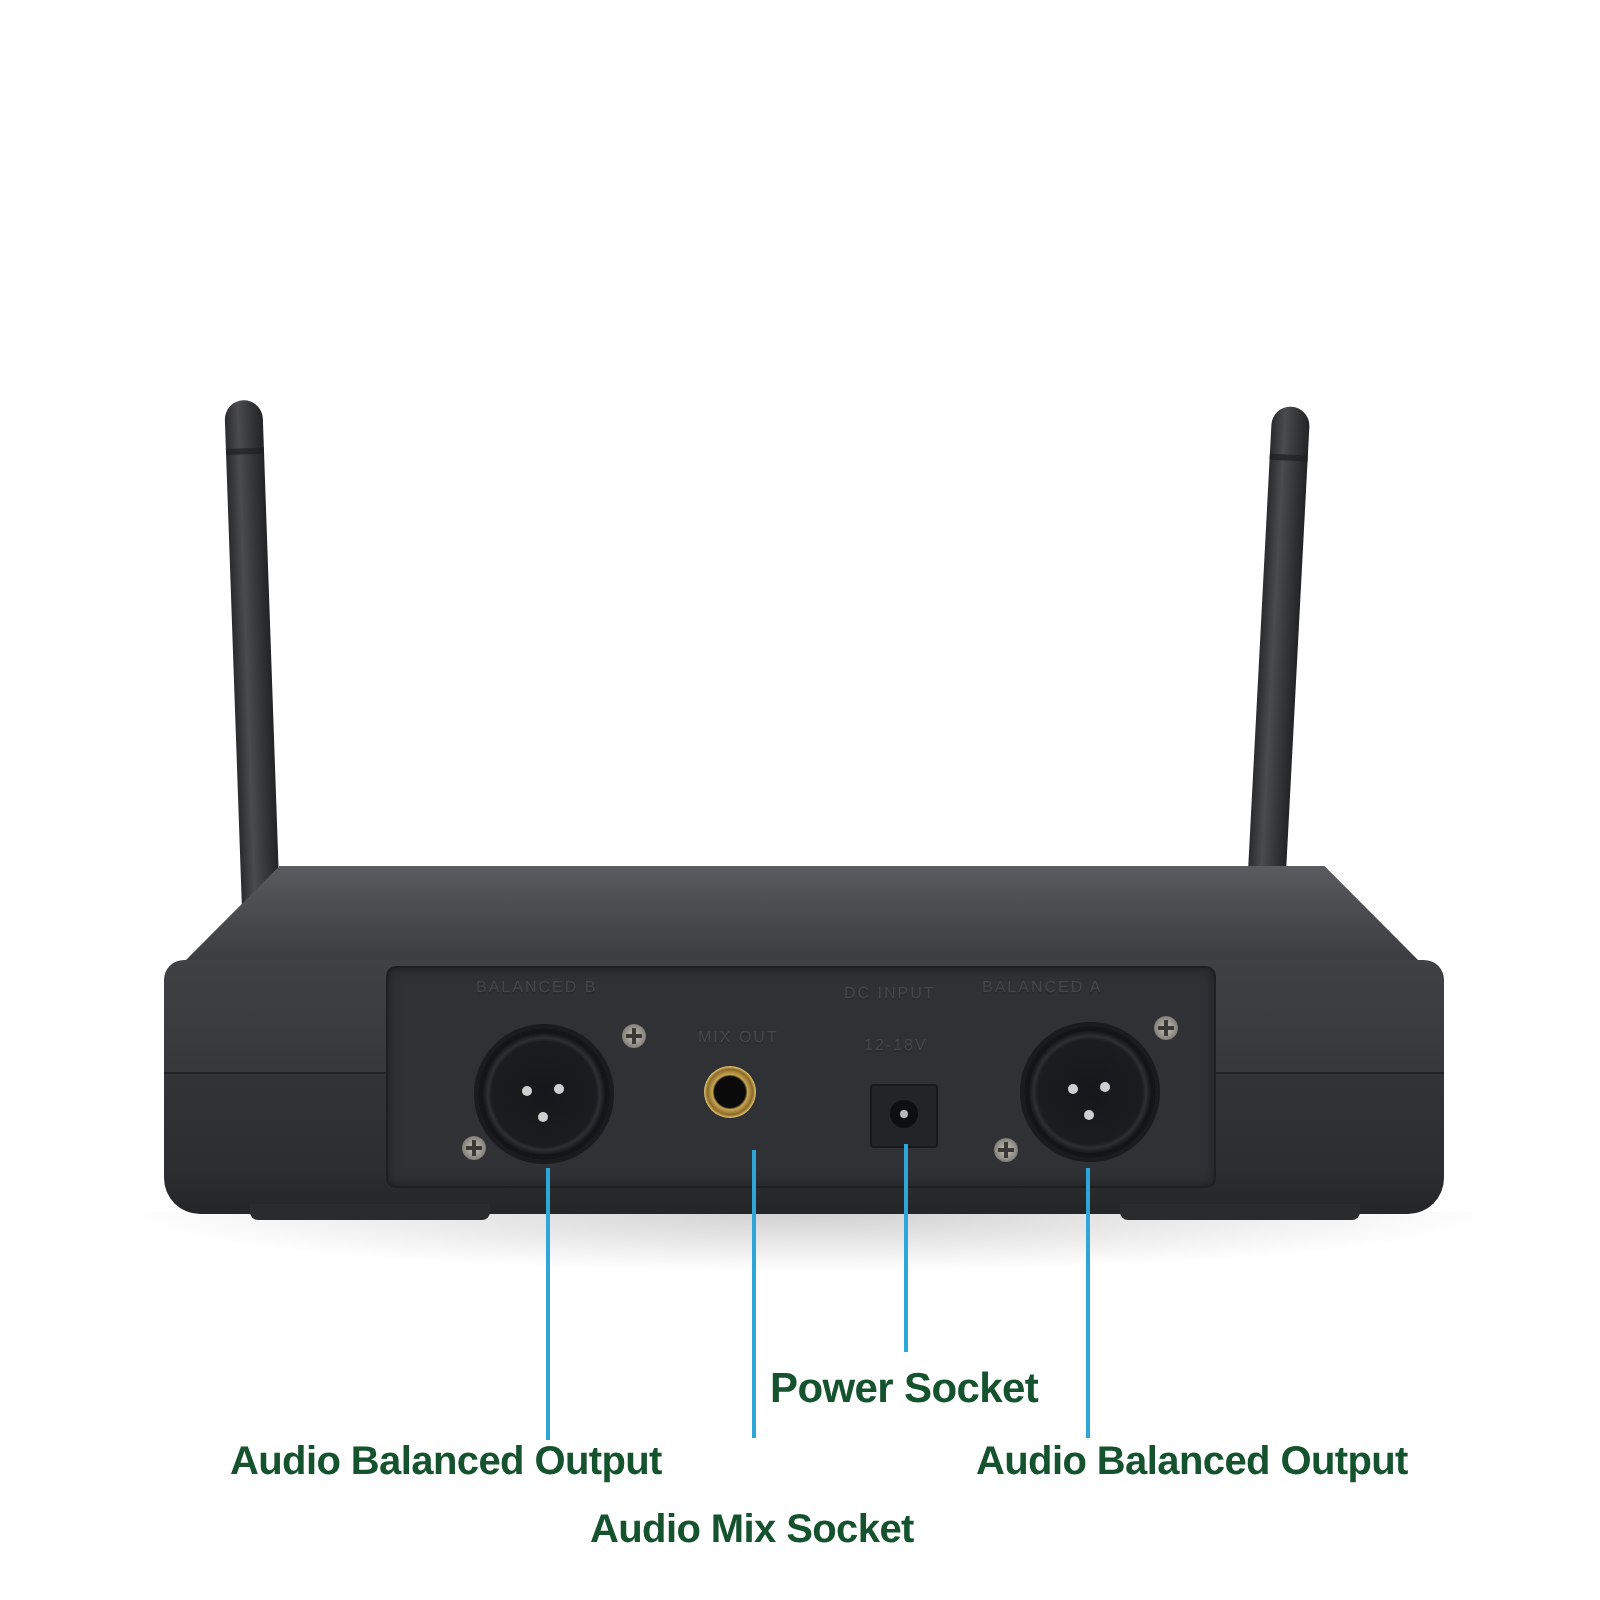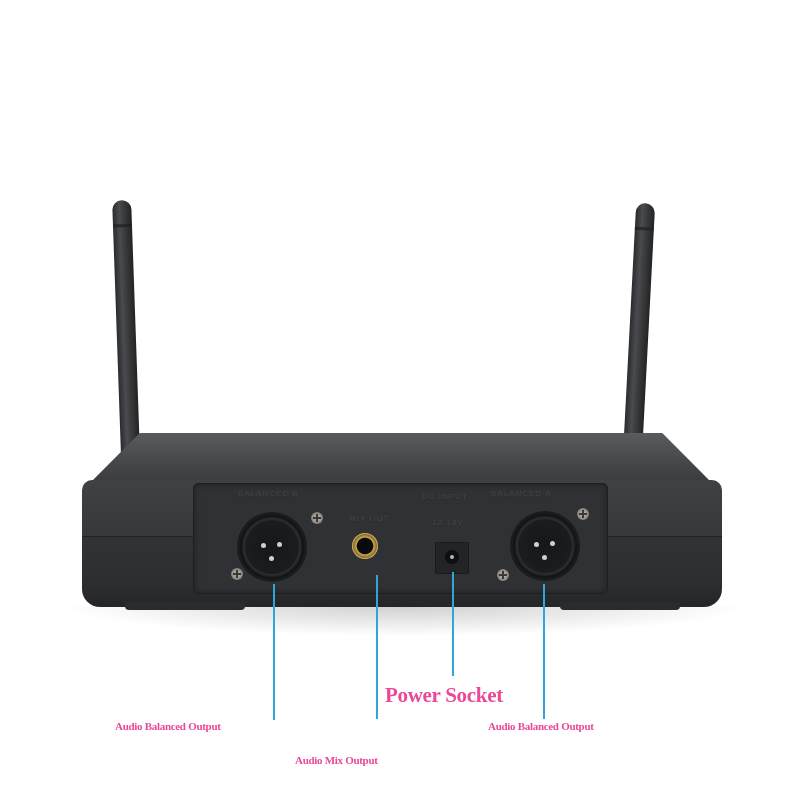--- a/index.html
+++ b/index.html
@@ -43,22 +43,22 @@
 
   .jack { position:absolute; width:26px; height:26px; border-radius:50%;
     background:radial-gradient(circle,#0a0a0a 0%,#0a0a0a 42%,#c9a654 48%,#8a6a26 62%,#e0c070 70%,#3c3328 82%,#1f1f21 100%); }
   .dc { position:absolute; width:32px; height:30px; background:#232427; border:1px solid #18191b; border-radius:2px; }
   .dc .hole { position:absolute; left:9px; top:7px; width:14px; height:14px; border-radius:50%; background:#0e0f10; }
   .dc .hole::after { content:""; position:absolute; left:5px; top:5px; width:4px; height:4px; border-radius:50%; background:#b8b8b8; }
 
   
   .line { position:absolute; width:2px; background:#2fa6d8; }
 
-  .label { position:absolute; font-family:Liberation Serif, serif; font-weight:bold; color:#ec4899; white-space:nowrap; }
-  .lbl-sm { font-size:11px; letter-spacing:-0.3px; }
+  .label { position:absolute; font-family:Liberation Sans, sans-serif; font-weight:bold; color:#14532d; white-space:nowrap; }
+  .lbl-sm { font-size:20px; letter-spacing:-0.3px; }
   .lbl-lg { font-size:21px; letter-spacing:-0.3px; }
 </style>
 </head>
 <body>
 
 <div class="antenna ant-l">
     <div class="ring"></div>
   </div>
 <div class="antenna ant-r">
     <div class="ring"></div>
@@ -102,13 +102,13 @@
 </div>
 
 <div class="line" style="left:273px; top:584px; height:136px;"></div>
 <div class="line" style="left:376px; top:575px; height:144px;"></div>
 <div class="line" style="left:452px; top:572px; height:104px;"></div>
 <div class="line" style="left:543px; top:584px; height:135px;"></div>
 
 <span class="label lbl-lg" style="left:385px; top:683px;">Power Socket</span>
 <span class="label lbl-sm" style="left:115px; top:720px;">Audio Balanced Output</span>
 <span class="label lbl-sm" style="left:488px; top:720px;">Audio Balanced Output</span>
-<span class="label lbl-sm" style="left:295px; top:754px;">Audio Mix Output</span>
+<span class="label lbl-sm" style="left:295px; top:754px;">Audio Mix Socket</span>
 
 </body></html>

